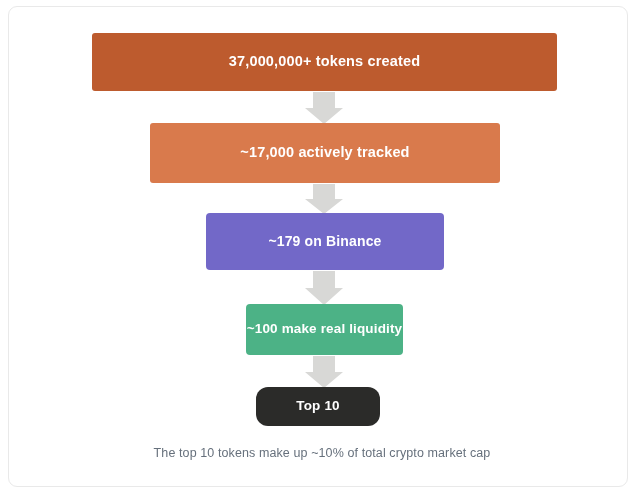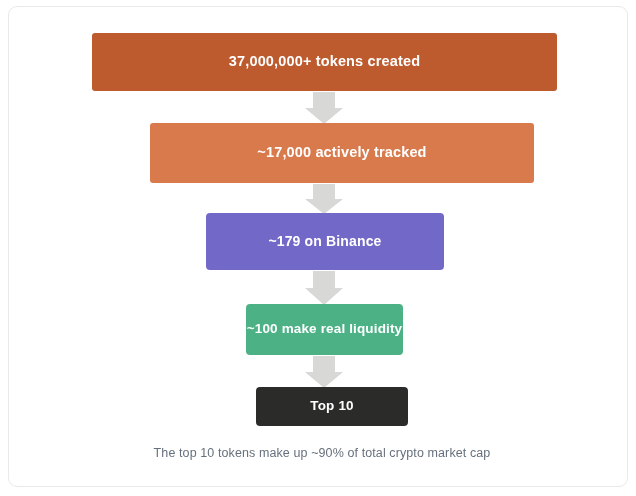--- a/index.html
+++ b/index.html
@@ -60,44 +60,44 @@
   }
 
   .stage-1 {
     left: 79px;  top: 26px;
     width: 465px; height: 58px;
     background: #bd5b2e;
     font-size: 14.5px;
   }
   .stage-2 {
     left: 137px; top: 116px;
-    width: 384px; height: 60px;
+    width: 350px; height: 60px;
     background: #d97a4c;
     font-size: 14.5px;
   }
   .stage-3 {
     left: 193px; top: 206px;
     width: 238px; height: 57px;
     background: #7268c8;
     font-size: 14px;
     border-radius: 4px;
   }
   .stage-4 {
     left: 233px; top: 297px;
     width: 157px; height: 51px;
     background: #4cb286;
     font-size: 13.5px;
     border-radius: 4px;
   }
   .stage-5 {
     left: 243px; top: 380px;
-    width: 152px; height: 39px;
+    width: 124px; height: 39px;
     background: #2b2b29;
     font-size: 13.5px;
-    border-radius: 4px;
+    border-radius: 12px;
     justify-content: center;
   }
 
   
   .arrow {
     position: absolute;
     width: 38px;
     height: 30px;
     left: 292px;
   }
@@ -168,16 +168,16 @@
     <div class="arrow arrow-4">
       <svg viewBox="0 0 38 32" preserveAspectRatio="none" aria-hidden="true">
         <polygon points="8,0 30,0 30,16 38,16 19,32 0,16 8,16" fill="#d8d8d6"></polygon>
       </svg>
     </div>
 
     <div class="stage stage-5">
       <span class="stage-label">Top 10</span>
     </div>
 
-    <div class="caption">The top 10 tokens make up ~90% of total crypto market cap</div>
+    <div class="caption">The top 10 tokens make up ~10% of total crypto market cap</div>
 
   </div>
 </div>
 
 </body></html>

